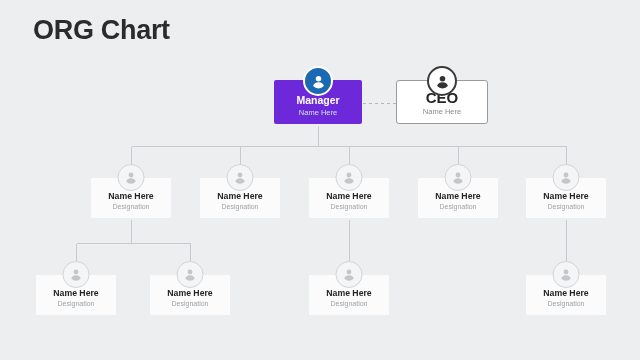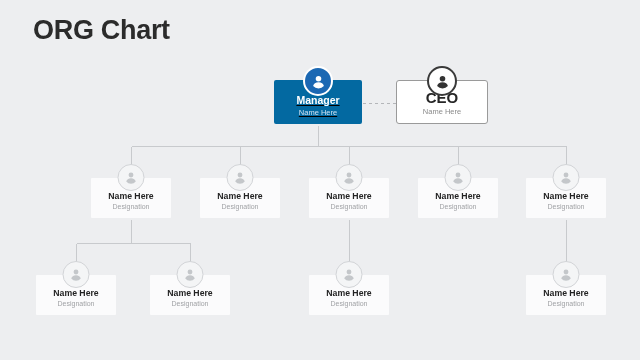--- a/index.html
+++ b/index.html
@@ -81,23 +81,22 @@
   }
   .node-sub {
     line-height: 1.2;
     white-space: nowrap;
   }
 
   
   #node-manager .node-box {
     width: 88px;
     height: 44px;
-    background: #0369a1;
+    background: #6d28d9;
     border-radius: 2px;
-    text-decoration: underline;
   }
   #node-manager .avatar {
     width: 30px;
     height: 30px;
     border: 2.5px solid #ffffff;
     background: #1b68b3;
   }
   #node-manager .node-title {
     font-size: 10.5px;
     color: #ffffff;

